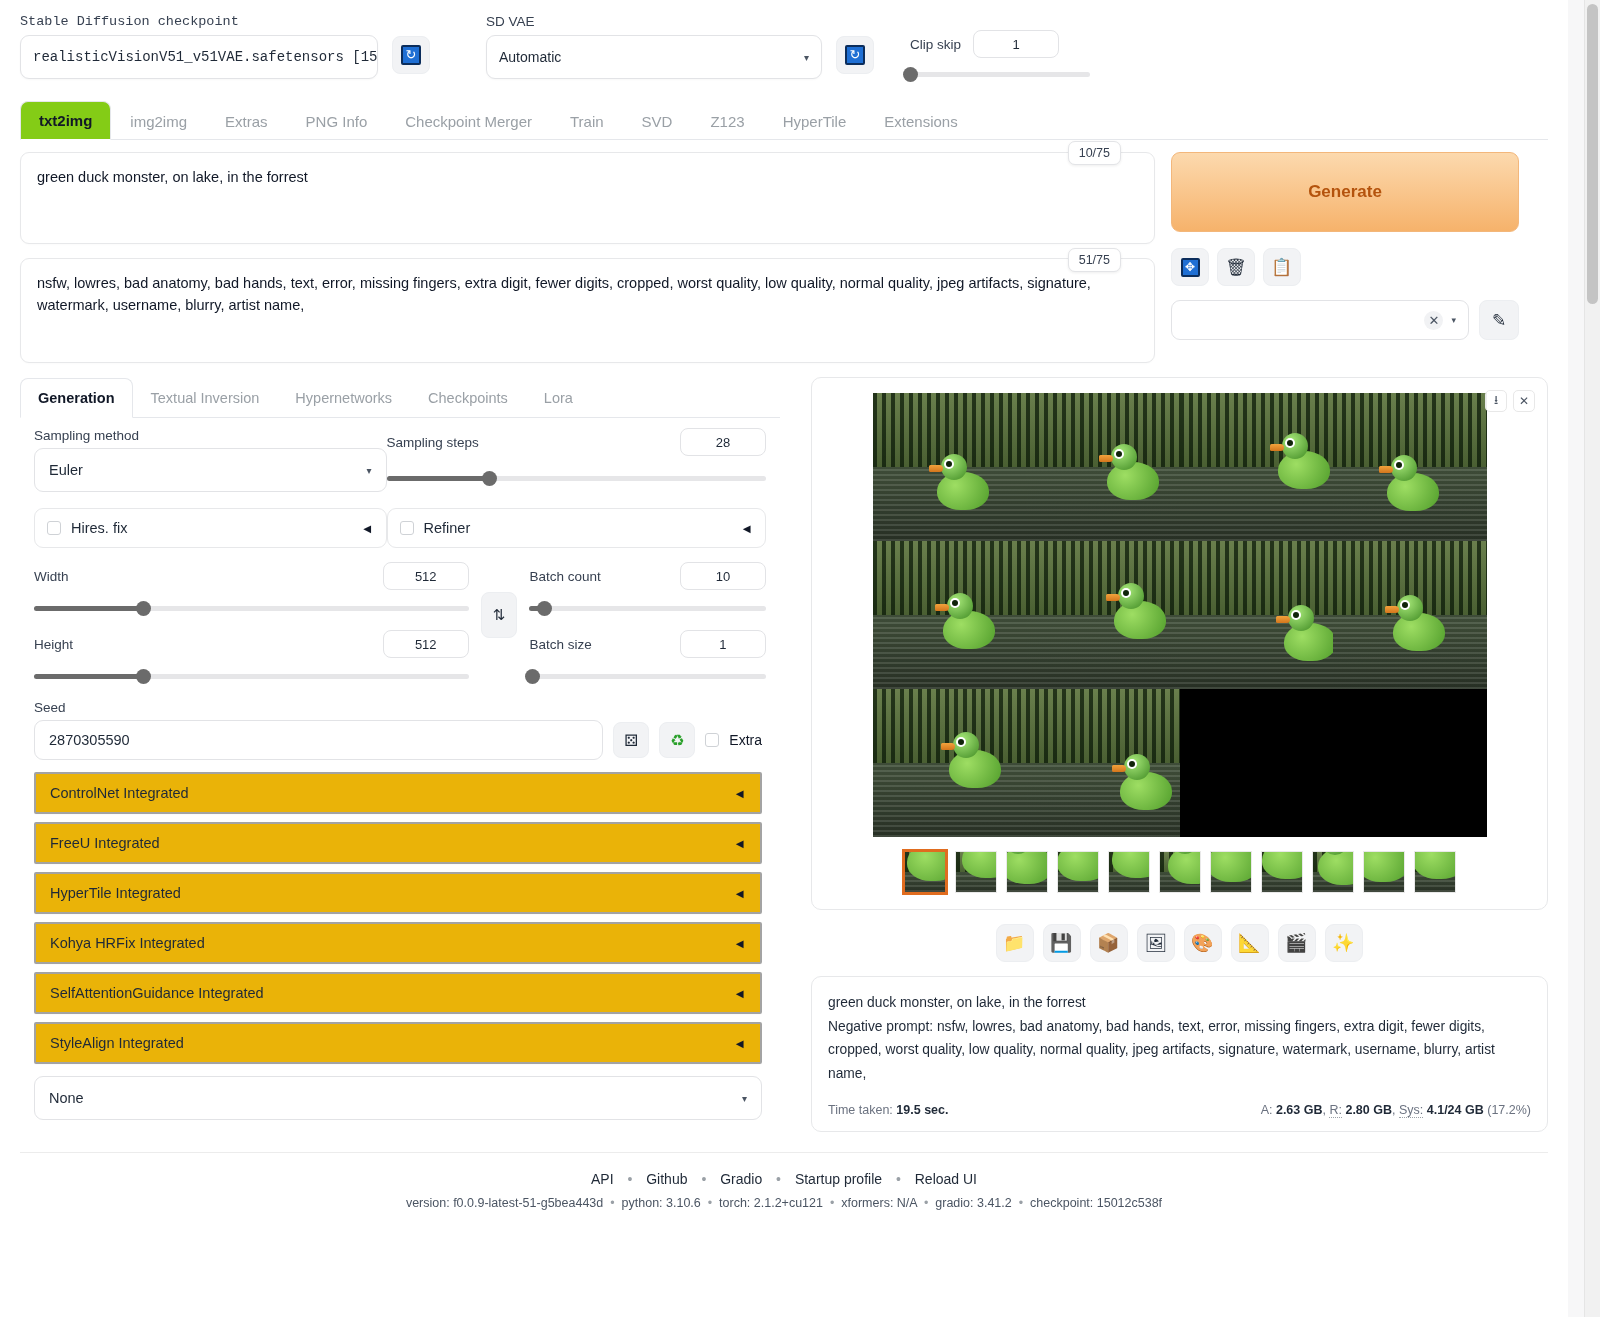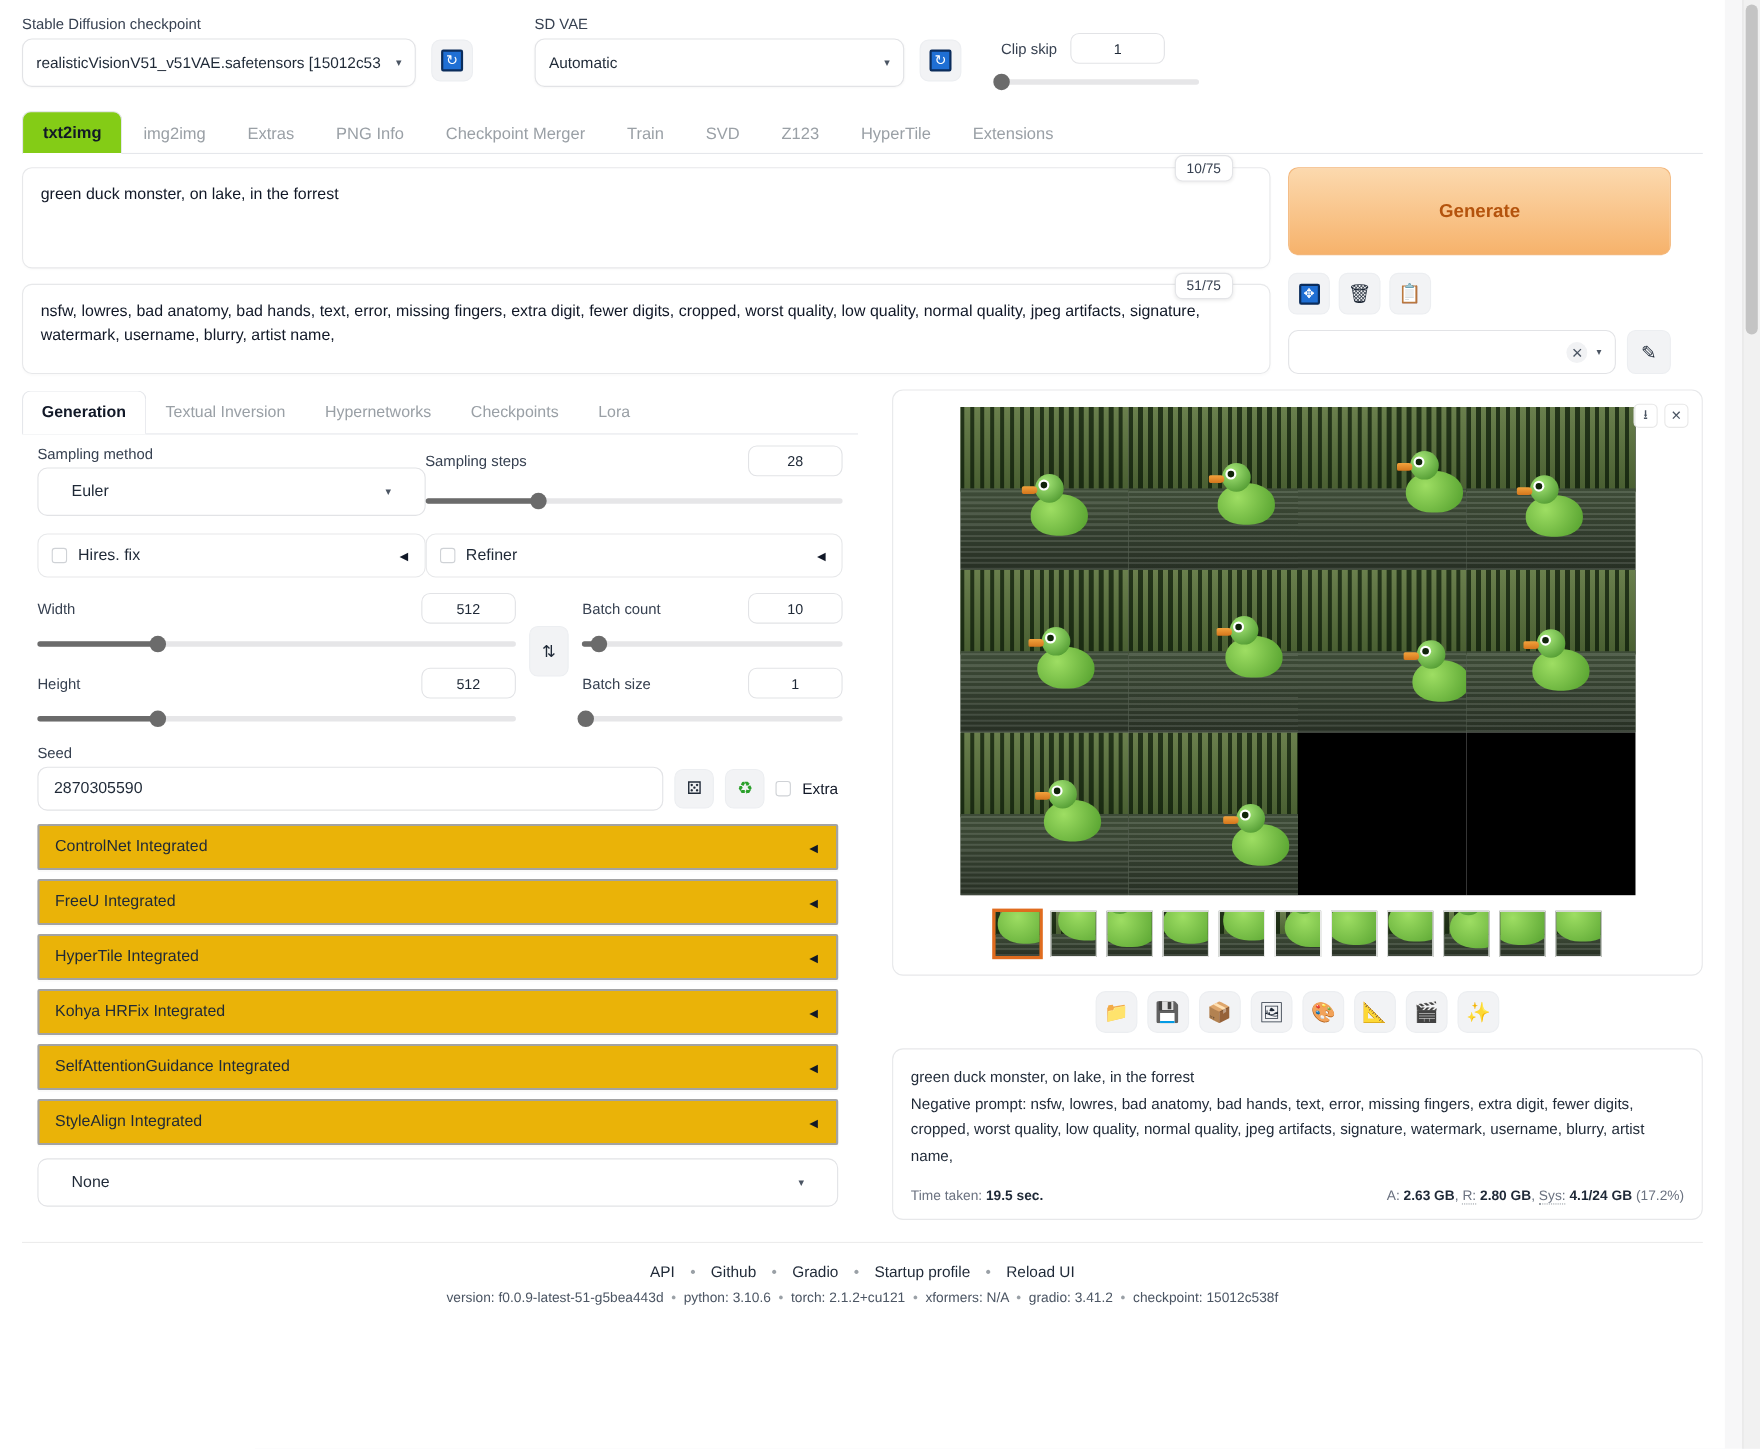--- a/index.html
+++ b/index.html
@@ -24,21 +24,21 @@
     background: #f1f1f1; border-left: 1px solid #e5e5e5;
   }
   .scroll-thumb {
     position: absolute; right: 2px; top: 4px; width: 11px; height: 300px;
     background: #c4c4c4; border-radius: 6px;
   }
 
   
   .topbar { display: flex; align-items: flex-start; padding: 14px 20px 0 20px; gap: 0; }
   .field-label { font-size: 13.5px; color: #374151; margin-bottom: 6px; display: block; }
-  .ckpt-col { width: 358px; }
+  .ckpt-col { width: 358px; font-family: Liberation Mono, monospace; }
   .vae-col { width: 336px; margin-left: 56px; }
   .select-box {
     height: 44px; border: 1px solid #e2e3e6; border-radius: 9px; background: #fff;
     display: flex; align-items: center; padding: 0 12px; font-size: 14px; color: #1f2937;
     box-shadow: 0 1px 2px rgba(0,0,0,.03);
     position: relative; white-space: nowrap; overflow: hidden;
   }
   .select-box .caret { margin-left: auto; font-size: 10px; color: #4b5563; padding-left: 8px;}
   .refresh-btn {
     width: 38px; height: 38px; border-radius: 8px; background: #f2f3f5;
@@ -79,21 +79,21 @@
 
   
   .prompt-area { display: flex; padding: 12px 20px 0 20px; gap: 16px; position: relative; }
   .prompts { width: 1135px; position: relative; }
   .ta {
     width: 100%; border: 1px solid #e7e8ea; border-radius: 9px; background: #fff;
     padding: 14px 16px; font-size: 14.5px; color: #111827; line-height: 1.5;
     position: relative; box-shadow: 0 1px 2px rgba(0,0,0,.02);
   }
   .ta.pos { height: 92px; }
-  .ta.neg { height: 82px; margin-top: 14px; }
+  .ta.neg { height: 105px; margin-top: 14px; }
   .token-badge {
     position: absolute; background: #fff; border: 1px solid #e3e4e7; border-radius: 7px;
     font-size: 12.5px; color: #374151; padding: 4px 10px; box-shadow: 0 1px 3px rgba(0,0,0,.07);
   }
   .badge-pos { right: 34px; top: -11px; }
   .badge-neg { right: 34px; top: 96px; }
 
   .gen-col { width: 348px; }
   .generate-btn {
     height: 80px; border-radius: 9px; color: #b4530d; font-size: 17px; font-weight: 600;
@@ -136,21 +136,21 @@
     border-color: #e5e7eb; border-top-left-radius: 8px; border-top-right-radius: 8px;
     border-bottom: 1px solid #fff;
   }
 
   .params { padding: 10px 14px 0 14px; }
   .row2 { display: flex; gap: 0; }
   .half { width: 366px; }
   .lbl { font-size: 13.5px; color: #374151; margin-bottom: 5px; }
   .dd {
     height: 44px; border: 1px solid #e2e3e6; border-radius: 9px; background: #fff;
-    display: flex; align-items: center; padding: 0 30px; font-size: 14.5px;
+    display: flex; align-items: center; padding: 0 14px; font-size: 14.5px;
   }
   .dd .caret { margin-left: auto; font-size: 10px; color: #4b5563; }
   .accordion-sm {
     height: 40px; border: 1px solid #e7e8ea; border-radius: 9px; background: #fff;
     display: flex; align-items: center; padding: 0 12px; gap: 10px; font-size: 14.5px;
   }
   .cbox { width: 14px; height: 14px; border: 1px solid #cfd2d6; border-radius: 3px; background: #fff; }
   .left-tri { margin-left: auto; color: #111827; font-size: 13px; }
 
   .sl-head { display: flex; align-items: center; }

